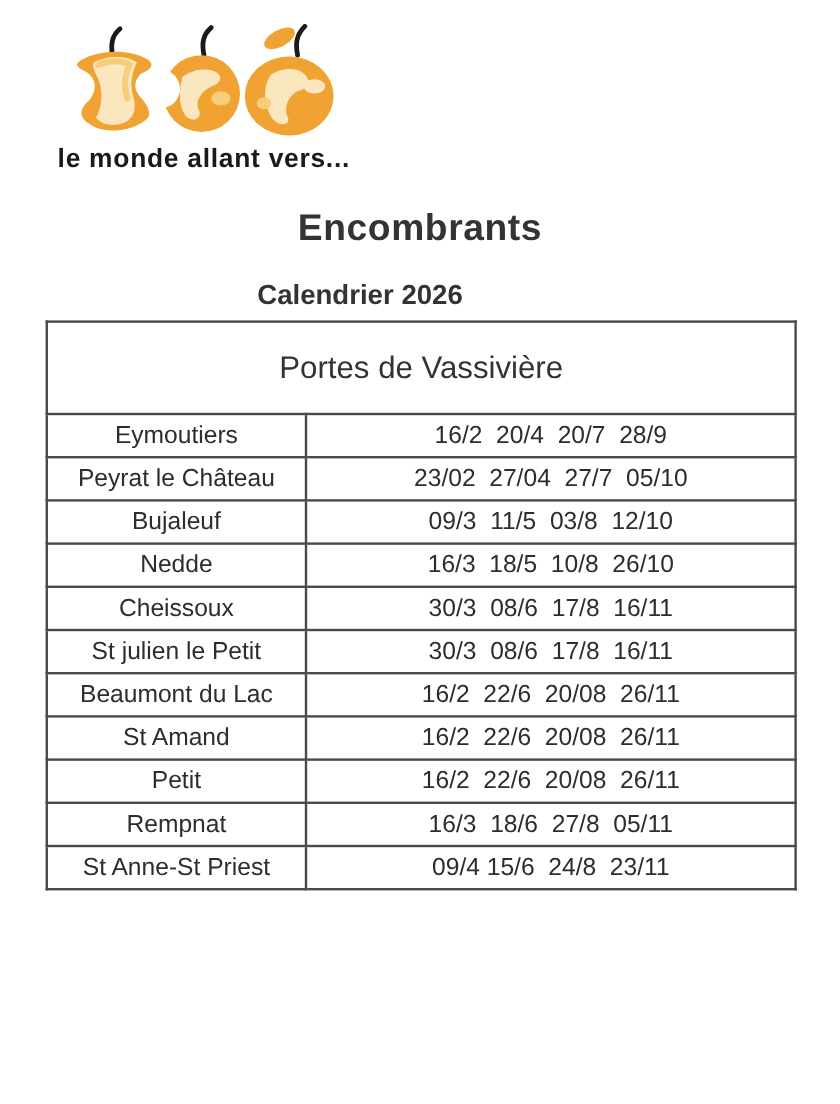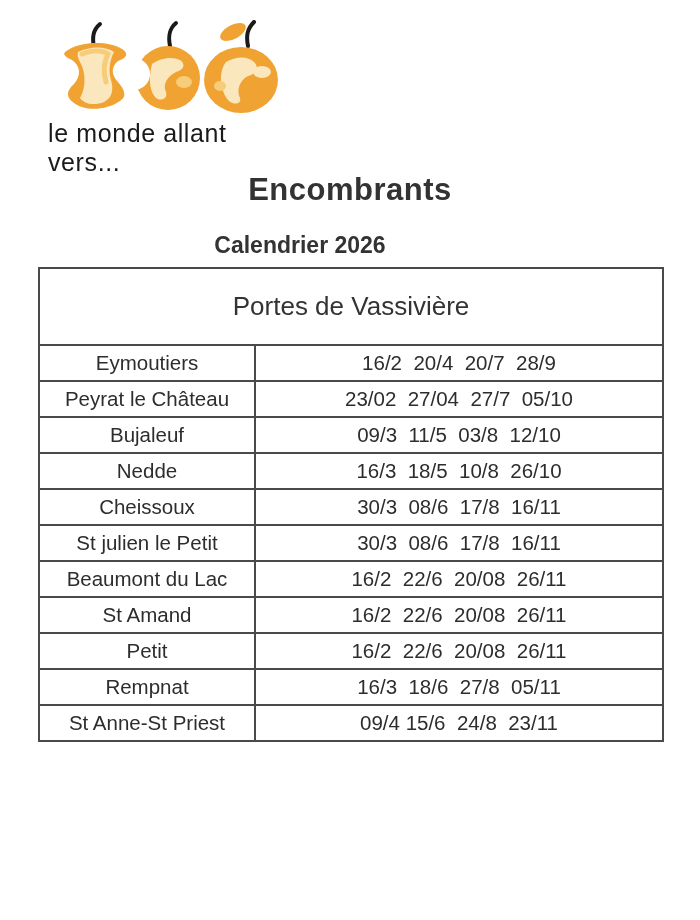--- a/index.html
+++ b/index.html
@@ -19,24 +19,24 @@
     width:700px;height:920px;
     background:var(--page-bg);
     overflow:hidden;
   }
   .logo{
     position:absolute;left:48px;top:20px;width:250px;
   }
   .logo svg{display:block;}
   .logo-tagline{
     margin-top:4px;
-    font-size:25px;
+    font-size:22px;
     letter-spacing:0.6px;
     color:var(--stem-black);
-    font-weight:400;
+    font-weight:700;
   }
   .title{
     position:absolute;left:0;top:172px;width:700px;
     text-align:center;
     font-size:31px;font-weight:700;
     color:#333333;
     letter-spacing:0.5px;
   }
   .subtitle{
     position:absolute;left:0;top:232px;width:600px;

